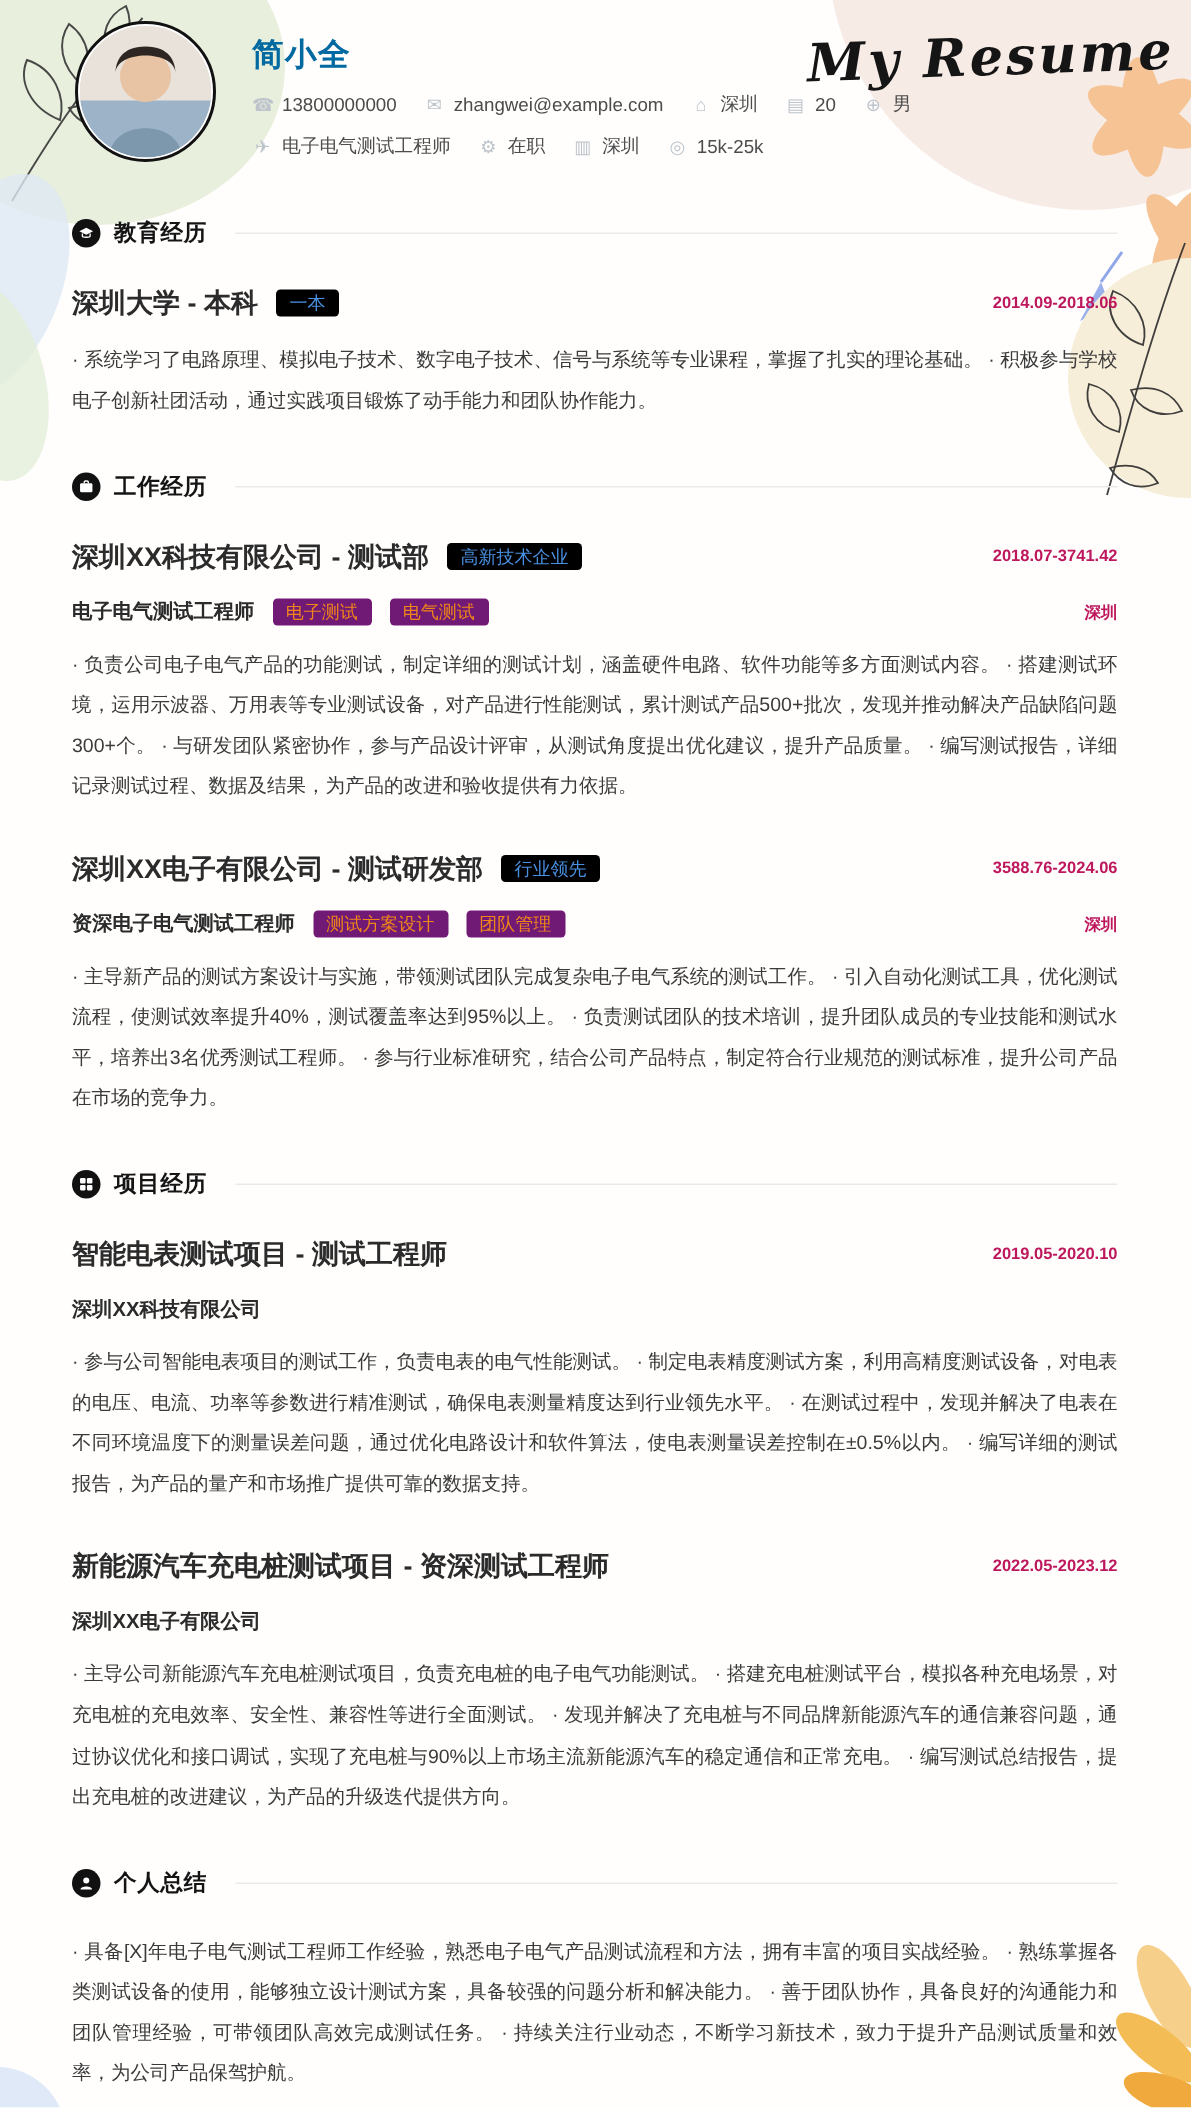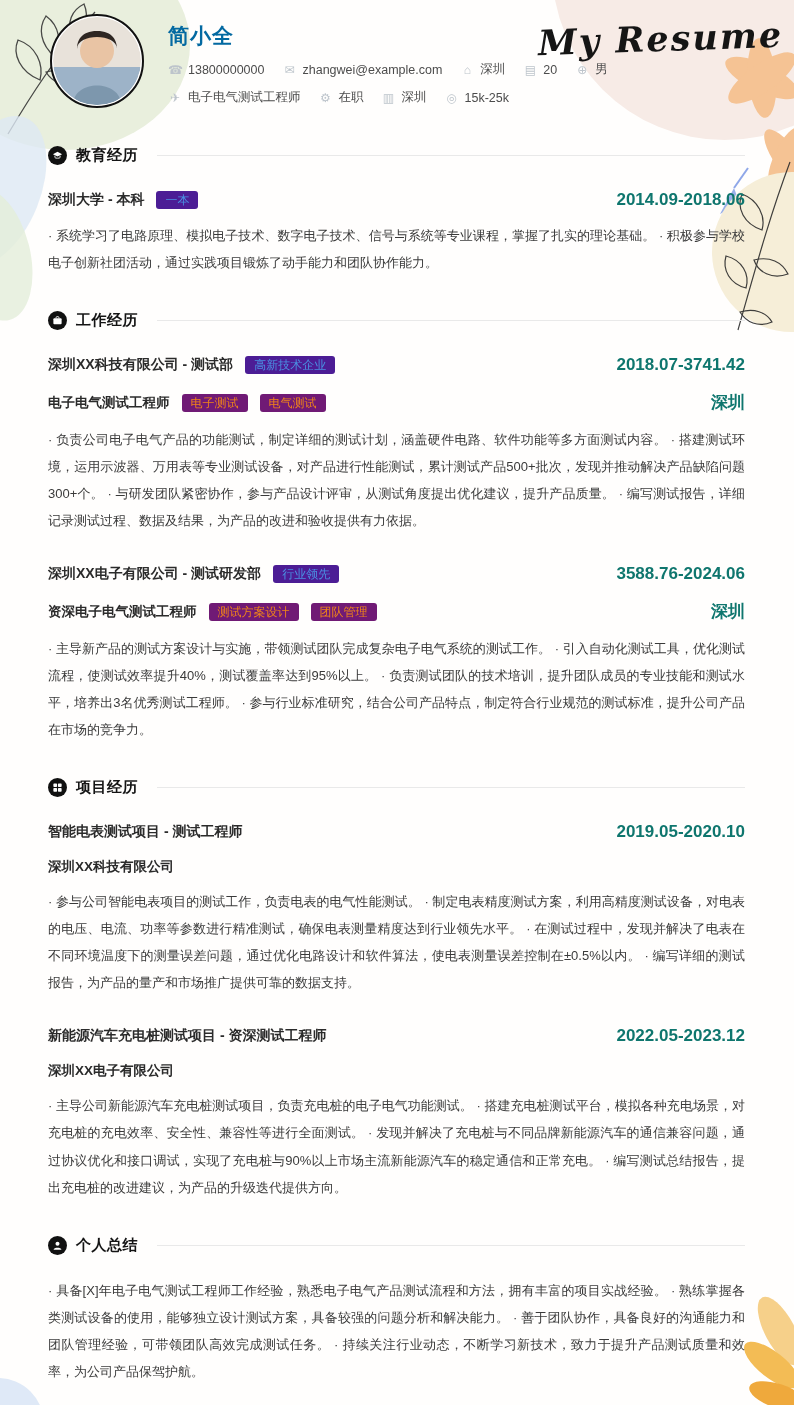--- a/index.html
+++ b/index.html
@@ -50,25 +50,25 @@
     width:19px; height:19px; border-radius:50%; background:#111;
     display:flex; align-items:center; justify-content:center; flex:none;
   }
   .sec-icon svg { width:11px; height:11px; }
   .sec-title { font-size:15px; font-weight:bold; color:#141414; letter-spacing:.5px; }
   .sec-line { flex:1; height:1px; background:#e9e9e9; margin-left:10px; }
   .sh-edu { margin-top:14px; }
   .section-gap { margin-top:35px; }
   .entry-row { display:flex; justify-content:space-between; align-items:center; margin-top:25px; }
   .entry-left { display:flex; align-items:center; gap:12px; }
-  .entry-title { font-size:14px; font-weight:bold; color:#2b2b2b; }
-  .entry-date { font-size:17px; font-weight:bold; color:#0f766e; }
+  .entry-title { font-size:18px; font-weight:bold; color:#2b2b2b; }
+  .entry-date { font-size:11px; font-weight:bold; color:#be185d; }
   .entry-sub { font-size:13.5px; font-weight:bold; color:#2b2b2b; }
   .tag { font-size:12px; padding:3px 9px; border-radius:3px; line-height:1; white-space:nowrap; }
-  .tag-blue { color:#4a90e2; background:#4c1d95; }
+  .tag-blue { color:#4a90e2; background:#000000; }
   .tag-orange { color:#f08519; background:#701a75; }
   .desc { margin-top:12px; font-size:13px; color:#3a3a3a; line-height:2.08; text-align:justify; }
 </style>
 </head>
 <body>
 
 <div class="page">
 
   <div class="deco blob-green-tl"></div>
   <svg class="deco" style="left:0;top:2px" width="115" height="135" viewBox="0 0 115 135" fill="none" stroke="#2c2c2c" stroke-width="1.3" opacity="0.85">

